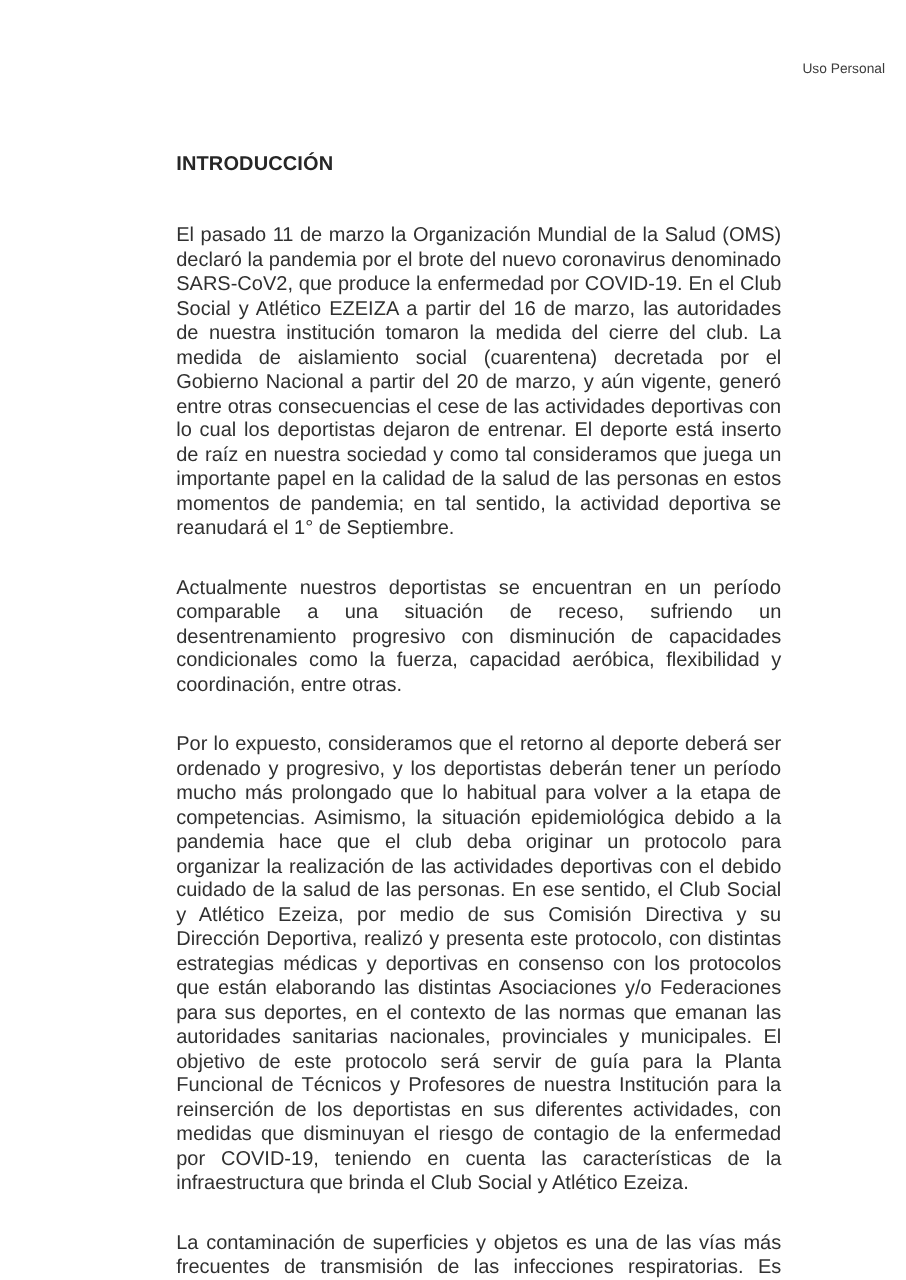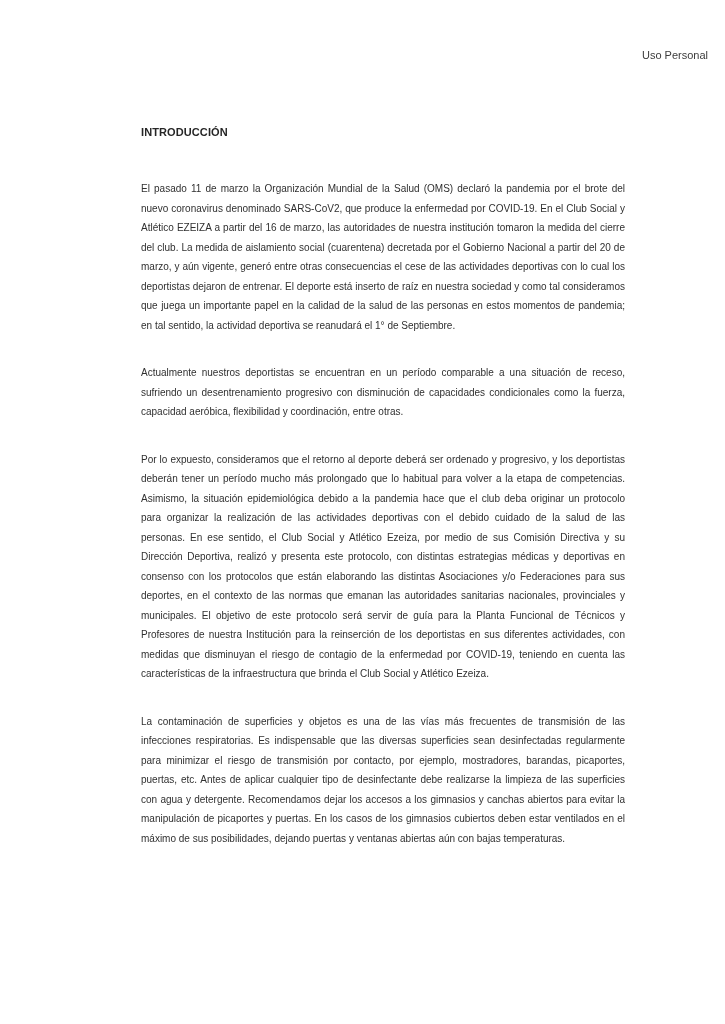--- a/index.html
+++ b/index.html
@@ -25,31 +25,31 @@
     line-height: 13px;
     color: #3c3c3c;
   }
   .content {
     position: absolute;
     left: 101px;
     top: 85px;
     width: 524px;
   }
   .content h1, .content h2, .content h3 {
-    font-size: 11px;
+    font-size: 16px;
     font-weight: 700;
     color: #262626;
     letter-spacing: 0.1px;
     line-height: 14px;
   }
   .content h1 { margin-bottom: 20px; }
   .content h2 { margin-top: 36px; white-space: nowrap; }
   .content h3 { margin-top: 48px; margin-bottom: 17px; }
   .content p {
-    font-size: 10px;
+    font-size: 16px;
     line-height: 19.5px;
     text-align: justify;
     color: #303030;
     margin-bottom: 8px;
   }
 </style>
 </head>
 <body>
 
 <div class="page">

